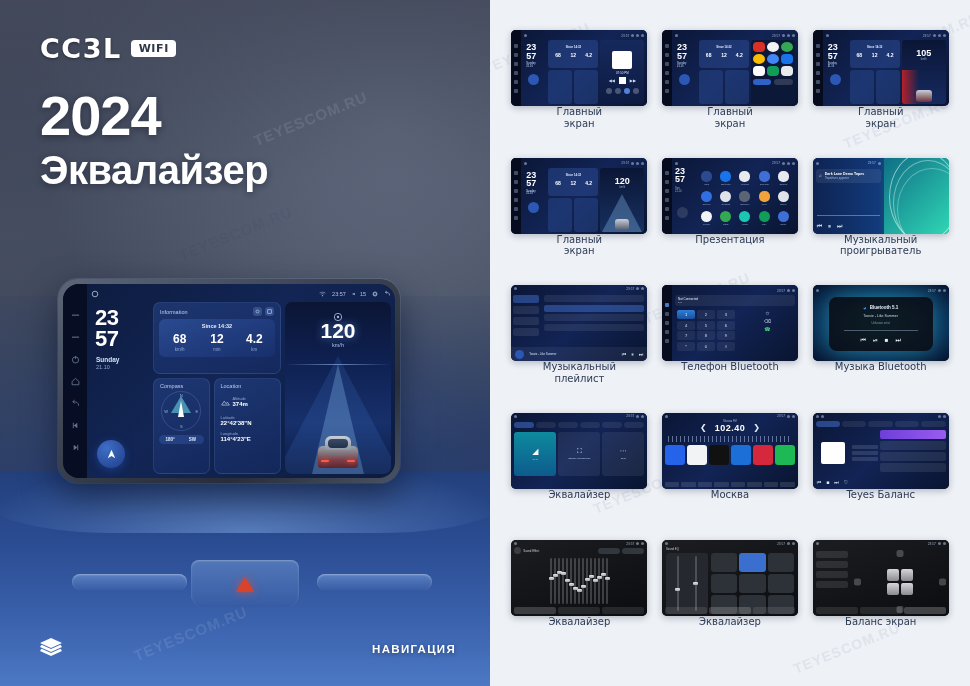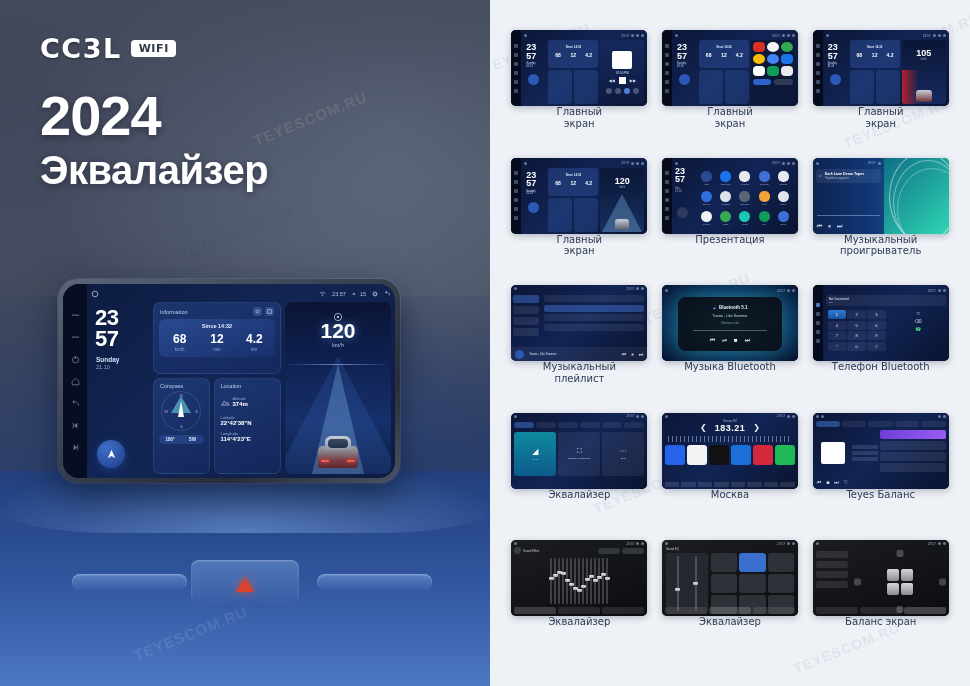--- a/index.html
+++ b/index.html
@@ -525,20 +525,30 @@
                     <div class="tail tr"></div>
                 </div>
               </div>
             </div>
 
           </div>
         </div>
       </div>
     </div>
 
+    <div class="nav-footer">
+      <div class="layers-ico">
+        <svg viewBox="0 0 26 22" width="26" height="22">
+          <path d="M13 2 L24 7 L13 12 L2 7 Z" fill="#fff"></path>
+          <path d="M13 13 L22.5 8.7 L24 11 L13 16 L2 11 L3.5 8.7 Z" fill="#fff"></path>
+          <path d="M13 17 L22.5 12.7 L24 15 L13 20 L2 15 L3.5 12.7 Z" fill="#fff"></path>
+        </svg>
+      </div>
+      <div class="nav-label">НАВИГАЦИЯ</div>
+    </div>
 
     <div class="wm" style="left:250px; top:110px;">TEYESCOM.RU</div>
     <div class="wm wm-dark" style="left:175px; top:225px;">TEYESCOM.RU</div>
     <div class="wm" style="left:130px; top:625px;">TEYESCOM.RU</div>
   </div>
 
   <div class="right-panel">
 
     <div class="wm-r" style="left:-10px; top:40px;">TEYESCOM.RU</div>
     <div class="wm-r" style="left:380px; top:30px;">TEYESCOM.RU</div>
@@ -927,50 +937,20 @@
                 <span style="color:#e6eefb;font-size:5px;">⏸</span>
                 <span style="color:#e6eefb;font-size:5px;">⏭</span>
             </div>
           </div>
         </div>
         <div class="cap">Музыкальный<br>плейлист</div>
       </div>
 
       <div class="cell">
         <div class="thumb">
-          <div class="ms" style="background:radial-gradient(ellipse at 50% 50%, #1e8f8a 0%, #0d3f6b 55%, #07132e 100%);">
-            <div class="ms-top" style="position:absolute;left:3px;right:3px;top:2px;">
-                <span class="dot"></span>
-                <span class="sp"></span>
-                <span class="t">23:57</span>
-                <span class="dot"></span>
-                <span class="dot"></span>
-              </div>
-            <div class="btcard">
-              <div style="display:flex;align-items:center;gap:3px;">
-                <span style="color:#3b8ef0;font-size:6px;">◕</span>
-                <span class="bt-title">Bluetooth 5.1</span>
-              </div>
-              <div class="bt-sub">Toosie - Like Summer</div>
-              <div class="bt-sub2">Unknown artist</div>
-              <div class="bt-bar"></div>
-              <div class="bt-ctrls">
-                <span>⏮</span>
-                <span>⏯</span>
-                <span>■</span>
-                <span>⏭</span>
-              </div>
-            </div>
-          </div>
-        </div>
-        <div class="cap">Музыка Bluetooth</div>
-      </div>
-
-      <div class="cell">
-        <div class="thumb">
           <div class="ms ms-dark">
             <div class="ms-side">
                 <i style="background:rgba(90,150,240,.8);"></i>
                 <i></i>
                 <i></i>
                 <i></i>
                 <i></i>
               </div>
             <div class="ms-main">
               <div class="ms-top">
@@ -1005,20 +985,50 @@
                 </div>
               </div>
             </div>
           </div>
         </div>
         <div class="cap">Телефон Bluetooth</div>
       </div>
 
       <div class="cell">
         <div class="thumb">
+          <div class="ms" style="background:radial-gradient(ellipse at 50% 50%, #1e8f8a 0%, #0d3f6b 55%, #07132e 100%);">
+            <div class="ms-top" style="position:absolute;left:3px;right:3px;top:2px;">
+                <span class="dot"></span>
+                <span class="sp"></span>
+                <span class="t">23:57</span>
+                <span class="dot"></span>
+                <span class="dot"></span>
+              </div>
+            <div class="btcard">
+              <div style="display:flex;align-items:center;gap:3px;">
+                <span style="color:#3b8ef0;font-size:6px;">◕</span>
+                <span class="bt-title">Bluetooth 5.1</span>
+              </div>
+              <div class="bt-sub">Toosie - Like Summer</div>
+              <div class="bt-sub2">Unknown artist</div>
+              <div class="bt-bar"></div>
+              <div class="bt-ctrls">
+                <span>⏮</span>
+                <span>⏯</span>
+                <span>■</span>
+                <span>⏭</span>
+              </div>
+            </div>
+          </div>
+        </div>
+        <div class="cap">Музыка Bluetooth</div>
+      </div>
+
+      <div class="cell">
+        <div class="thumb">
           <div class="ms ms-dark" style="flex-direction:column;">
             <div class="ms-top" style="padding:0 3px;">
                 <span class="dot"></span>
                 <span class="sp"></span>
                 <span class="t">23:57</span>
                 <span class="dot"></span>
                 <span class="dot"></span>
               </div>
             <div class="st-tabs">
               <div class="act"></div>
@@ -1053,21 +1063,21 @@
             <div class="ms-top" style="padding:0 3px;">
                 <span class="dot"></span>
                 <span class="sp"></span>
                 <span class="t">23:57</span>
                 <span class="dot"></span>
                 <span class="dot"></span>
               </div>
             <div class="rd-band">Москва FM</div>
             <div style="display:flex;align-items:center;justify-content:center;gap:8px;">
               <span style="color:#e6eefb;font-size:8px;">❮</span>
-              <span class="rd-freq" style="margin:0;">183.21</span>
+              <span class="rd-freq" style="margin:0;">102.40</span>
               <span style="color:#e6eefb;font-size:8px;">❯</span>
             </div>
             <div class="rd-scale"></div>
             <div class="rd-presets">
               <div style="background:#2563eb;"></div>
               <div style="background:#f1f3f4;"></div>
               <div style="background:#111;"></div>
               <div style="background:#1d6fd8;"></div>
               <div style="background:#d6283c;"></div>
               <div style="background:#1db954;"></div>

